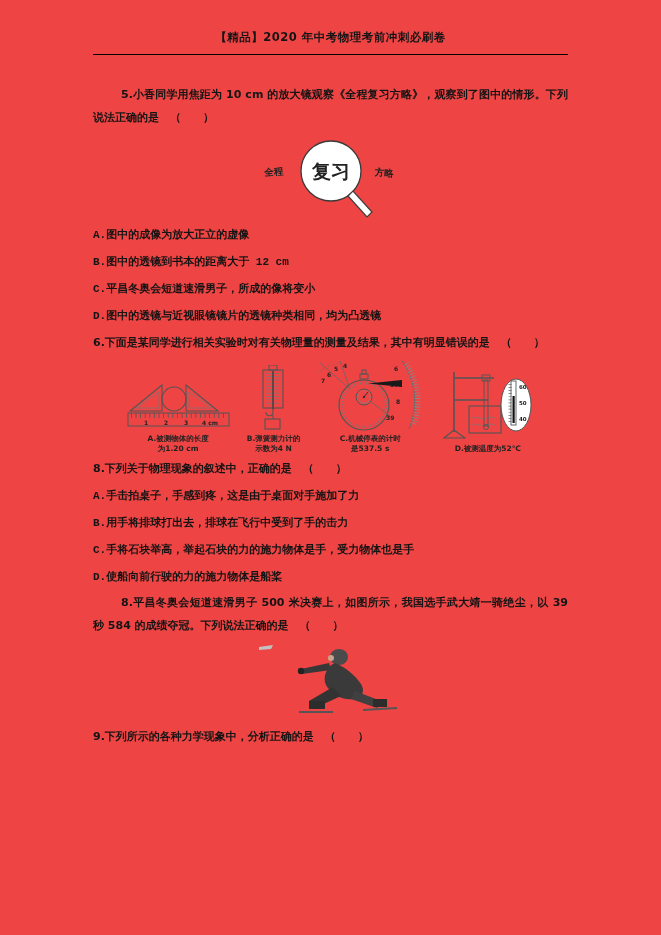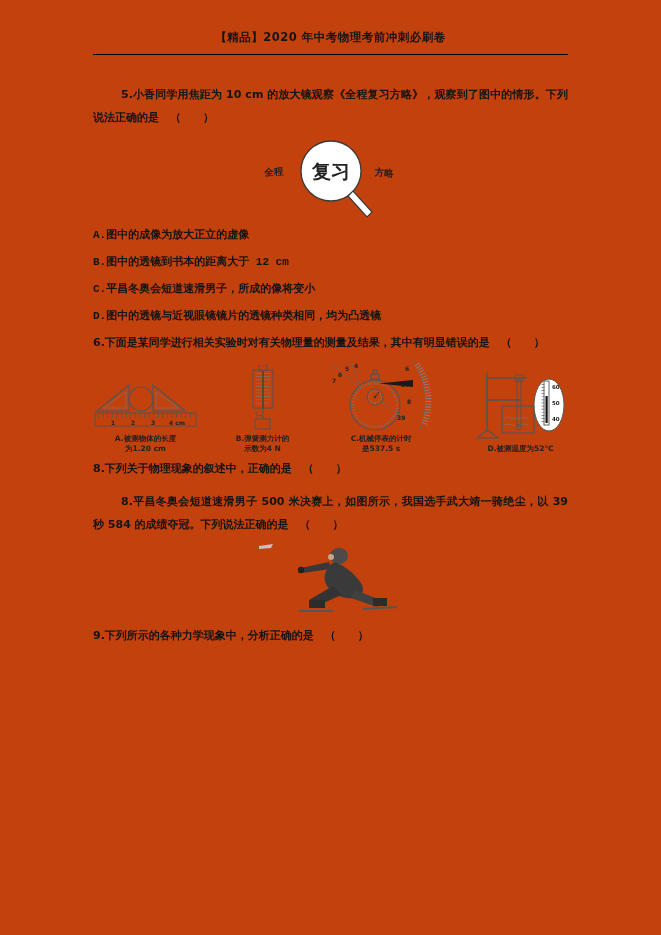--- a/index.html
+++ b/index.html
@@ -1,29 +1,29 @@
 <!DOCTYPE html>
 <html><head>
 <meta charset="utf-8">
 <style>
   html,body { margin:0; padding:0; background:#ffffff; }
   .page {
-    position:relative; width:661px; height:935px; background:#c2410c;
+    position:relative; width:661px; height:935px; background:#ef4444;
     font-family:"DejaVu Sans","Liberation Sans",sans-serif;
     color:#141414; font-size:11px; font-weight:600; overflow:hidden;
   }
   .doc-header { padding-top:30px; text-align:center; font-size:11.5px; font-weight:700; letter-spacing:.5px; }
   .rule { margin:9px 93px 0 93px; border-top:1.6px solid #000; }
   .content { padding:0 93px; }
   .stem { margin-top:28px; line-height:23px; text-align:justify; }
   .indent { text-indent:28px; }
   .qline { height:27px; display:flex; align-items:center; }
   .opt { height:27px; display:flex; align-items:center;font-family:Liberation Mono, monospace; }
   .fig-center { display:flex; justify-content:center; margin:2px 0; }
-  .figrow { display:flex; justify-content:space-between; align-items:flex-end; gap:16px; margin:5px 0 2px 0; }
+  .figrow { display:flex; justify-content:center; align-items:flex-end; gap:16px; margin:5px 0 2px 0; }
   .figcell { display:flex; flex-direction:column; align-items:center; }
   .figcap { font-size:7.5px; font-weight:600; line-height:9.5px; text-align:center; margin-top:3px; color:#222; }
   svg { display:block; }
   svg text { font-family:"DejaVu Sans","Liberation Sans",sans-serif; fill:#222; }
   .lens-big { font-size:19px; font-weight:700; }
   .lens-side { font-size:9.5px; }
   .tick-num { font-size:6px; }
   .sw-num { font-size:6px; }
   .th-num { font-size:5.5px; }
 </style>
@@ -148,22 +148,28 @@
           <text x="79" y="53" class="th-num">40</text>
         </svg>
         <div class="figcap">
           <div>D.被测温度为52℃</div>
           <div></div>
         </div>
       </div>
     </div>
 
     <div class="qline">8.下列关于物理现象的叙述中，正确的是　（　　）</div>
+    <div>
+      <div class="opt">A.手击拍桌子，手感到疼，这是由于桌面对手施加了力</div>
+      <div class="opt">B.用手将排球打出去，排球在飞行中受到了手的击力</div>
+      <div class="opt">C.手将石块举高，举起石块的力的施力物体是手，受力物体也是手</div>
+      <div class="opt">D.使船向前行驶的力的施力物体是船桨</div>
+    </div>
 
-    <div class="stem indent" style="margin-top:8px;">8.平昌冬奥会短道速滑男子 500 米决赛上，如图所示，我国选手武大靖一骑绝尘，以 39 秒 584 的成绩夺冠。下列说法正确的是　（　　）</div>
+    <div class="stem indent" style="margin-top:1px;">8.平昌冬奥会短道速滑男子 500 米决赛上，如图所示，我国选手武大靖一骑绝尘，以 39 秒 584 的成绩夺冠。下列说法正确的是　（　　）</div>
 
     <div class="fig-center">
       <svg width="160" height="82" viewBox="0 0 160 82">
         <polygon points="8,8 22,6 20,10 8,11" fill="#c2c2c2"></polygon>
         <ellipse cx="88" cy="18" rx="9" ry="8" fill="#4b4b4b"></ellipse>
         <circle cx="80" cy="19" r="3" fill="#c9a48f"></circle>
         <polygon points="78,24 50,30 51,35 80,31" fill="#383838"></polygon>
         <circle cx="50" cy="32" r="3.2" fill="#222"></circle>
         <path d="M84,24 C94,28 104,36 110,45 C114,52 112,58 103,60 C92,62 80,55 75,46 C71,38 76,27 84,24 Z" fill="#3a3a3a"></path>
         <polygon points="82,48 58,62 64,69 90,57" fill="#333"></polygon>

